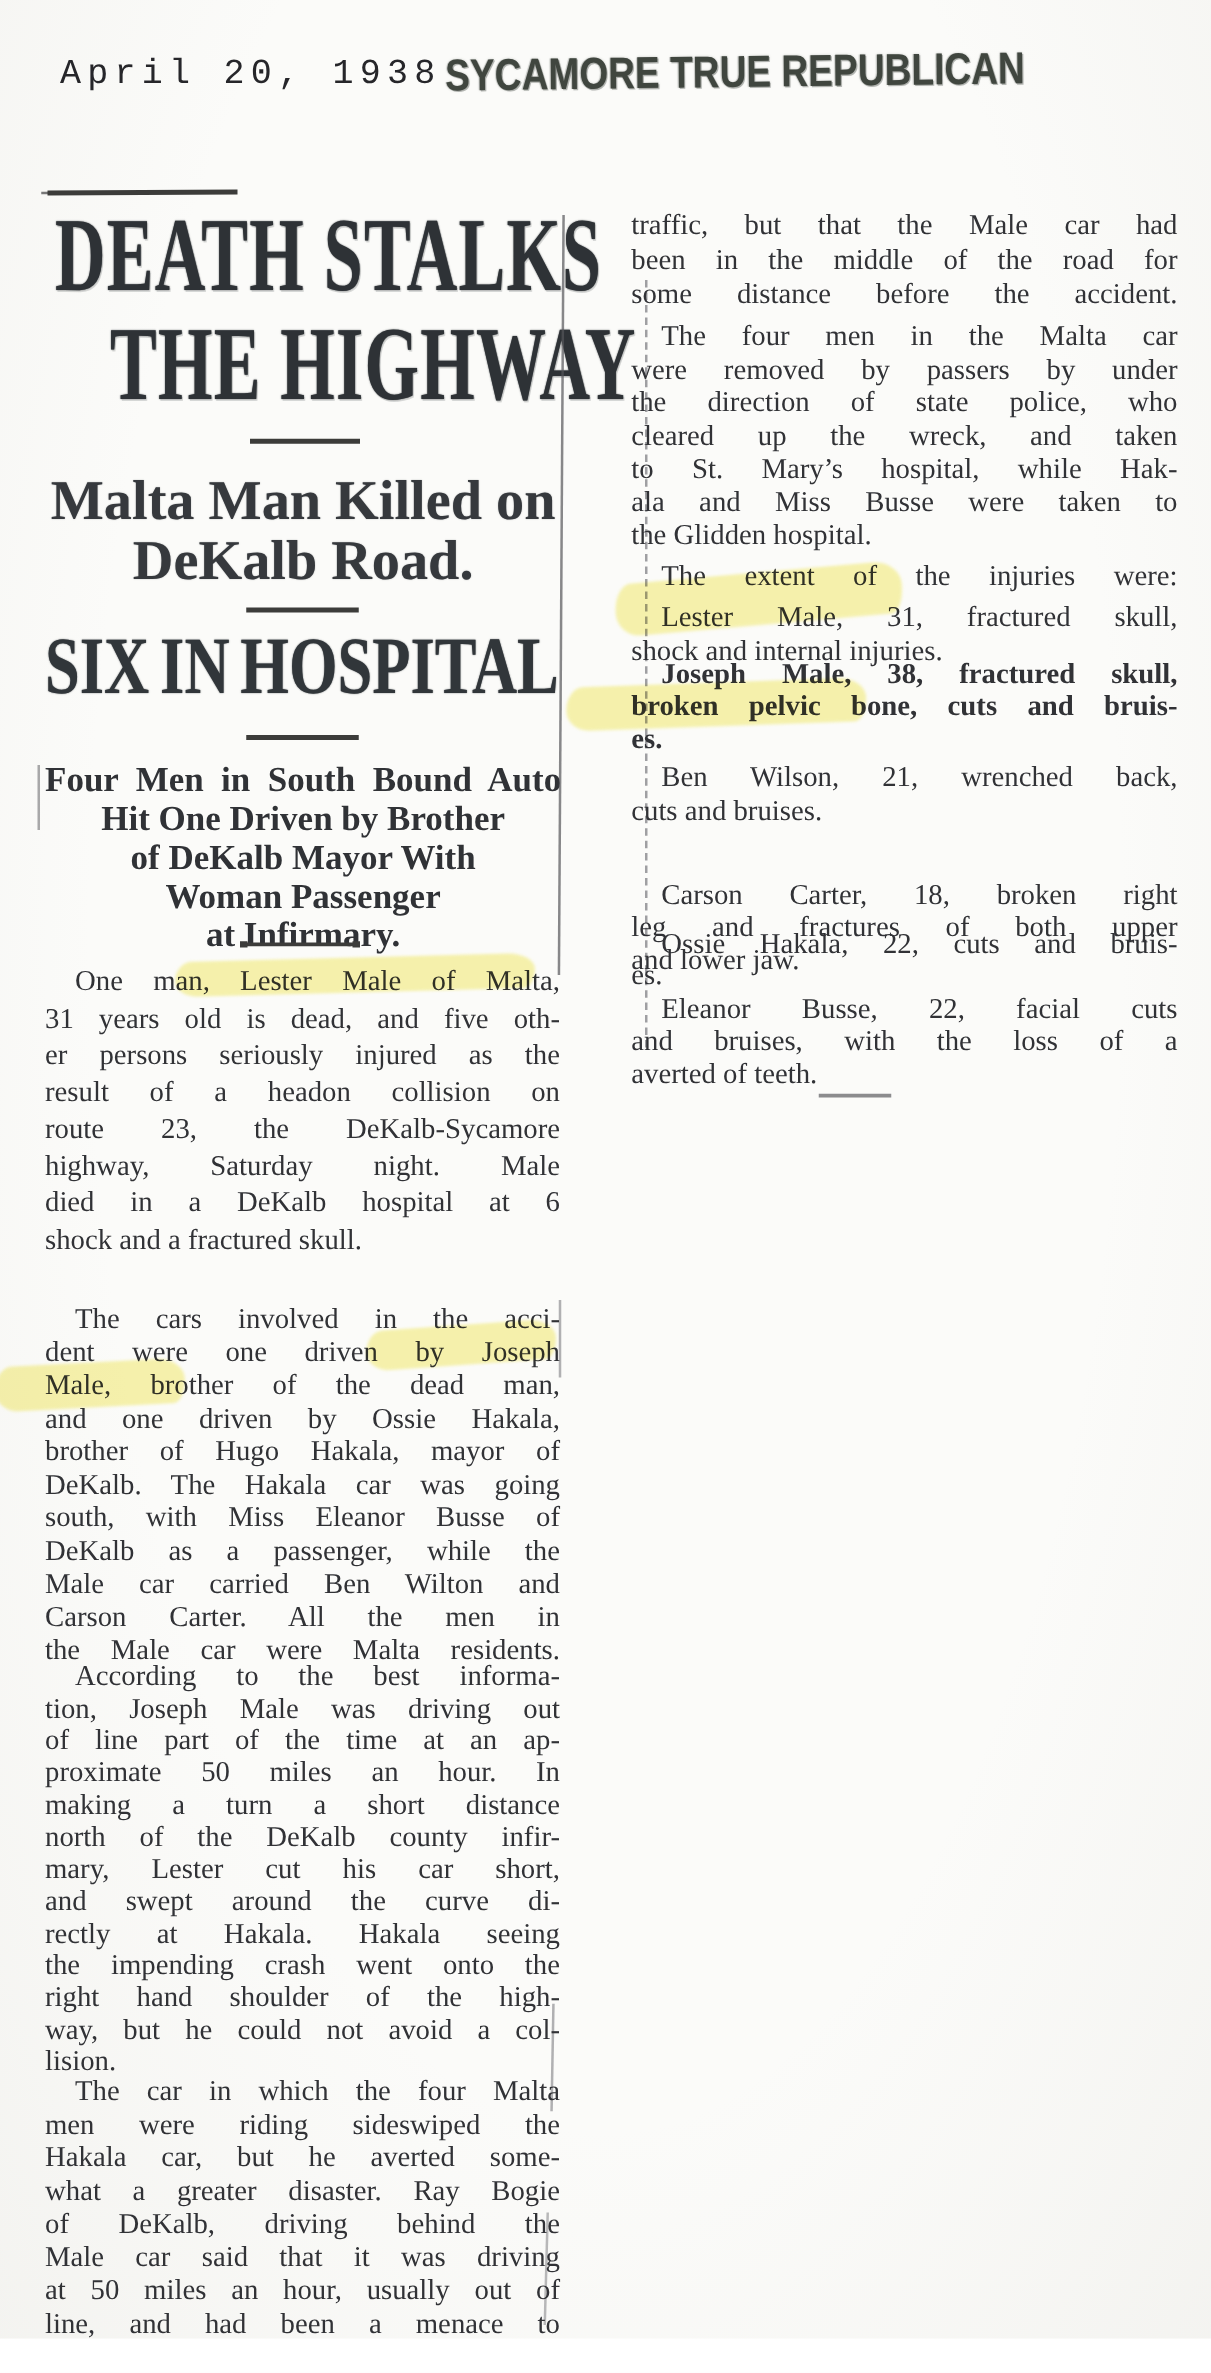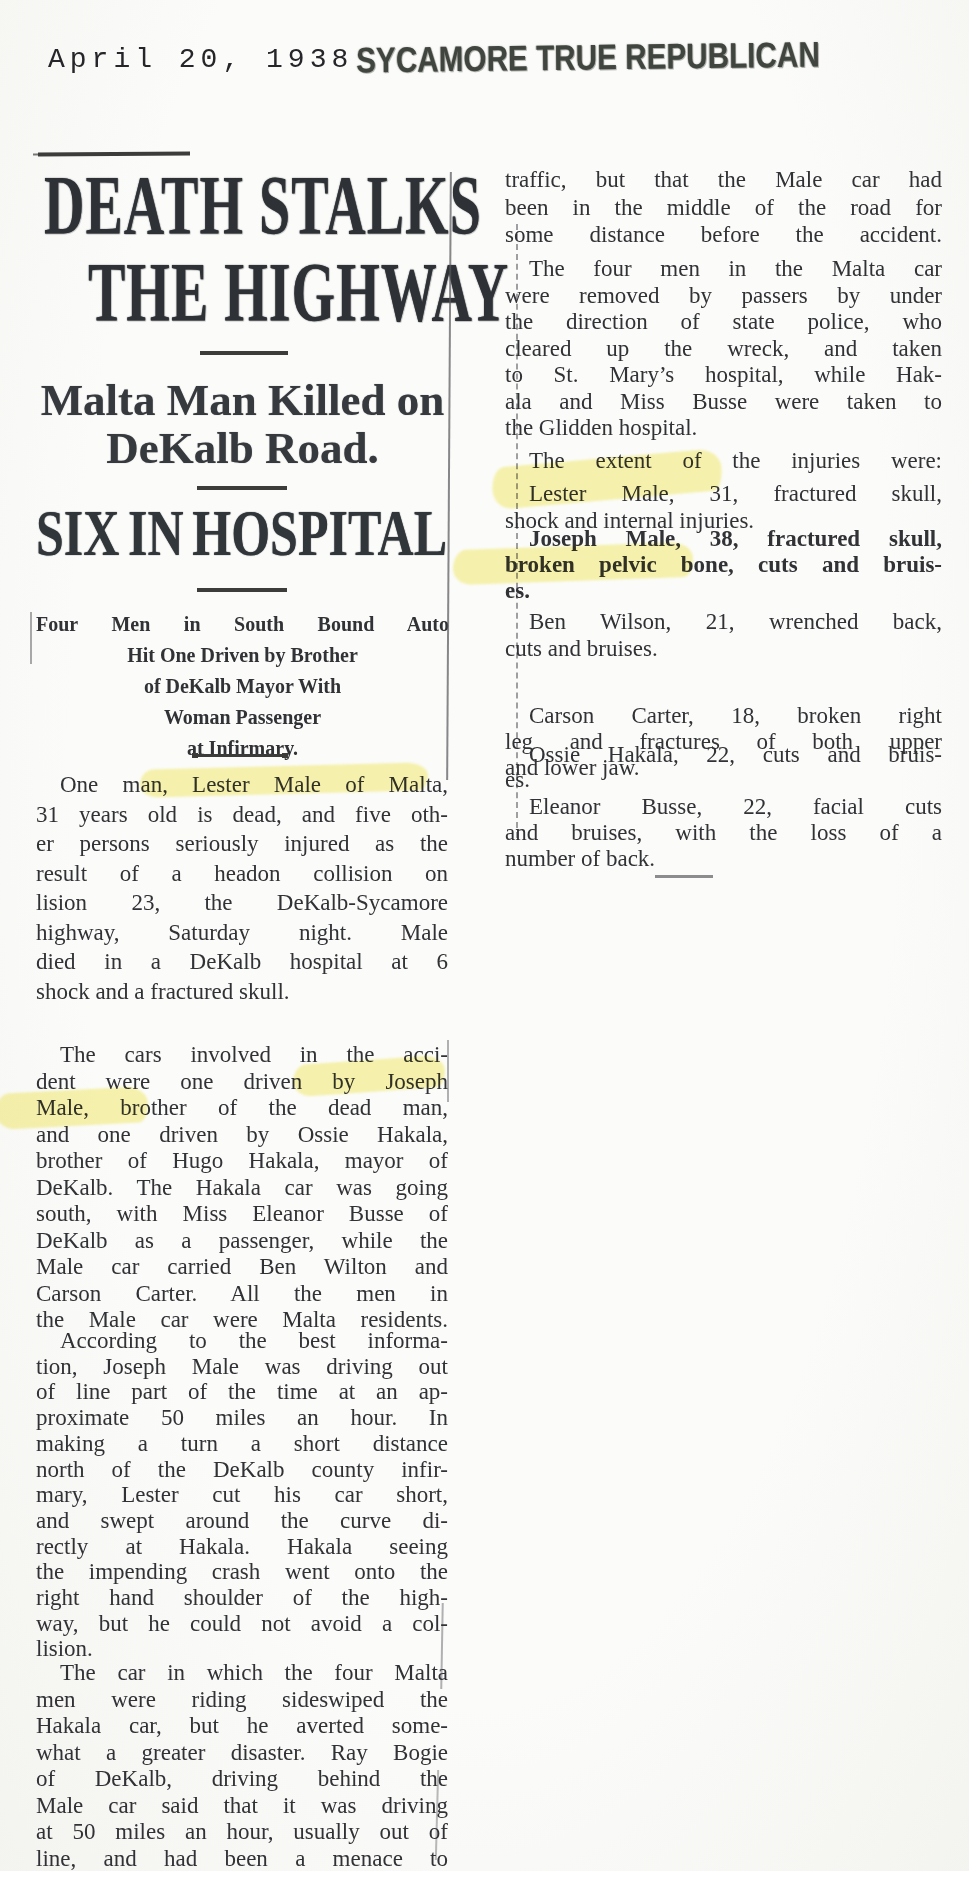--- a/index.html
+++ b/index.html
@@ -46,21 +46,21 @@
   .sixhead{
     position:absolute; left:36px; top:500px; width:411px;
     display:flex; justify-content:space-between;
     font-weight:700; font-size:50px; line-height:1; color:#31363a;
     transform:scaleY(1.3); transform-origin:left top;
     text-shadow:0 0 1px rgba(44,48,52,.85);
   }
 
   .deck{
     position:absolute; left:36px; top:609px; width:413px;
-    font-weight:700; font-size:20px; line-height:31px; color:#303236;
+    font-weight:700; font-size:28px; line-height:31px; color:#303236;
   }
 
   
   .rule{ position:absolute; background:#3c3c3a; }
   .rule-top   { left:38px;  top:152px; width:152px; height:4px; transform:rotate(-.3deg); box-shadow:-6px 0 0 -1px #777;}
   .rule-1     { left:200px; top:351px; width:88px;  height:4px; }
   .rule-2     { left:197px; top:486px; width:90px;  height:4px; }
   .rule-3     { left:197px; top:588px; width:90px;  height:4px; }
   .rule-4     { left:196px; top:754px; width:88px;  height:3px; }
   .rule-4::before, .rule-4::after{ content:""; position:absolute; top:-1px; width:6px; height:5px; background:#3c3c3a; }
@@ -147,21 +147,21 @@
   <div class="vline v-seg1"></div>
   <div class="vline v-seg2"></div>
   <div class="vline v-seg3"></div>
 
   <div id="left-column">
       <div class="para  p1">
         <div class="bodyline just">One man, Lester Male of Malta,</div>
         <div class="bodyline just">31 years old is dead, and five oth-</div>
         <div class="bodyline just">er persons seriously injured as the</div>
         <div class="bodyline just">result of a headon collision on</div>
-        <div class="bodyline just">lision 23, the DeKalb-Sycamore</div>
+        <div class="bodyline just">route 23, the DeKalb-Sycamore</div>
         <div class="bodyline just">highway, Saturday night. Male</div>
         <div class="bodyline just">died in a DeKalb hospital at 6</div>
         <div class="bodyline">shock and a fractured skull.</div>
       </div>
       <div class="para  p2">
         <div class="bodyline just">The cars involved in the acci-</div>
         <div class="bodyline just">dent were one driven by Joseph</div>
         <div class="bodyline just">Male, brother of the dead man,</div>
         <div class="bodyline just">and one driven by Ossie Hakala,</div>
         <div class="bodyline just">brother of Hugo Hakala, mayor of</div>
@@ -234,21 +234,21 @@
         <div class="bodyline just">leg and fractures of both upper</div>
         <div class="bodyline">and lower jaw.</div>
       </div>
       <div class="para rp r8">
         <div class="bodyline just">Ossie Hakala, 22, cuts and bruis-</div>
         <div class="bodyline">es.</div>
       </div>
       <div class="para rp r9">
         <div class="bodyline just">Eleanor Busse, 22, facial cuts</div>
         <div class="bodyline just">and bruises, with the loss of a</div>
-        <div class="bodyline">number of back.</div>
+        <div class="bodyline">averted of teeth.</div>
       </div>
     </div>
 
   <div class="rule rule-end"></div>
 
   <div id="highlight-layer">
       <div class="hl" style="left: 140px; top: 766px; width: 288px; height: 28px; transform: rotate(-1.5deg);"></div>
       <div class="hl" style="left: 293px; top: 1060px; width: 152px; height: 32px; transform: rotate(-4deg);"></div>
       <div class="hl" style="left: -4px; top: 1090px; width: 152px; height: 36px; transform: rotate(-3deg);"></div>
       <div class="hl" style="left: 492px; top: 458px; width: 230px; height: 42px; transform: rotate(-5deg);"></div>

